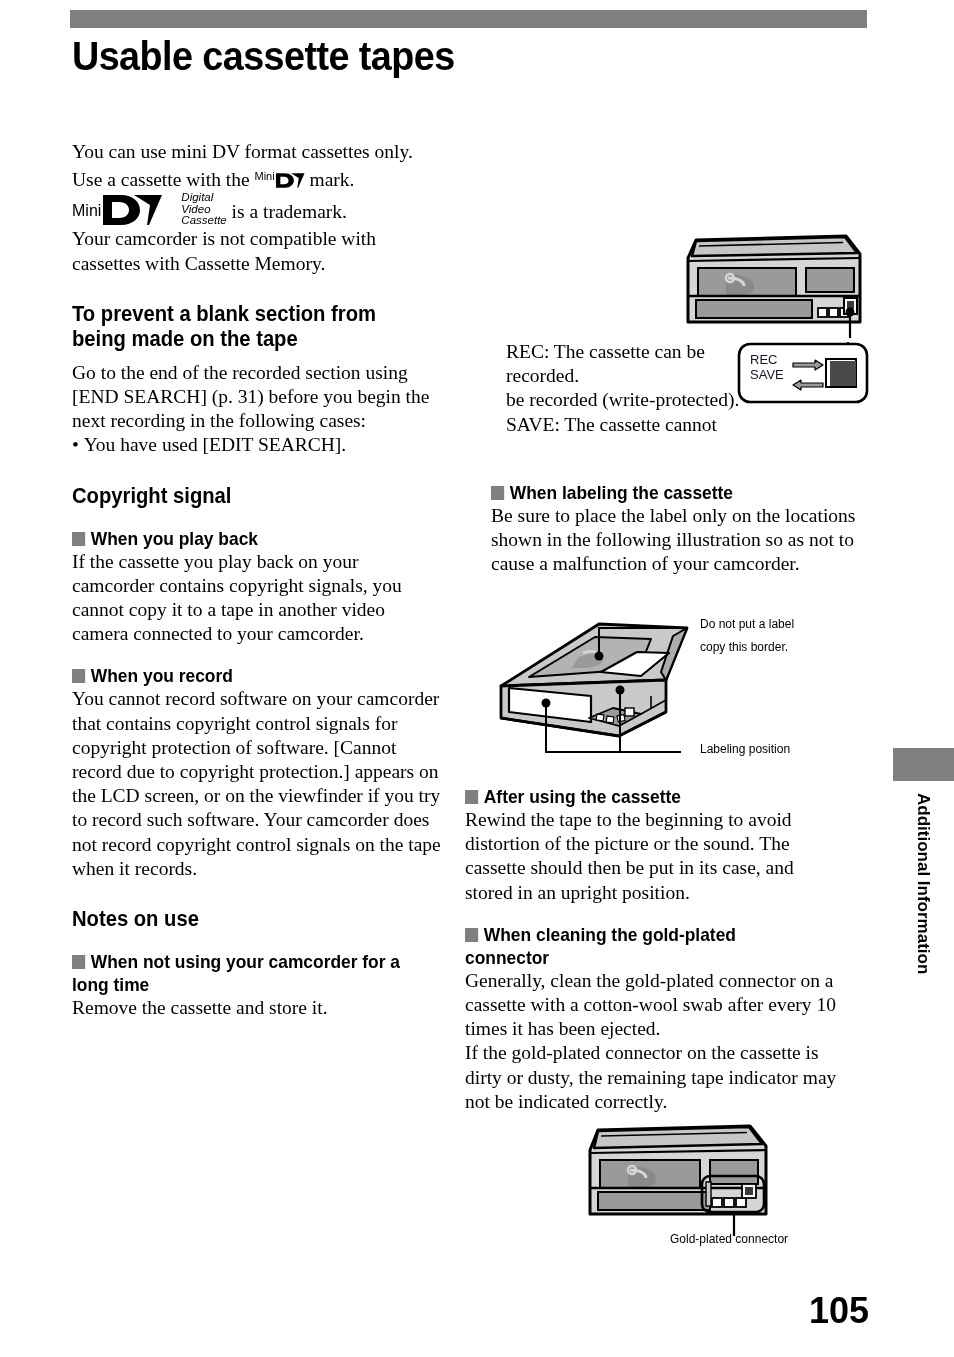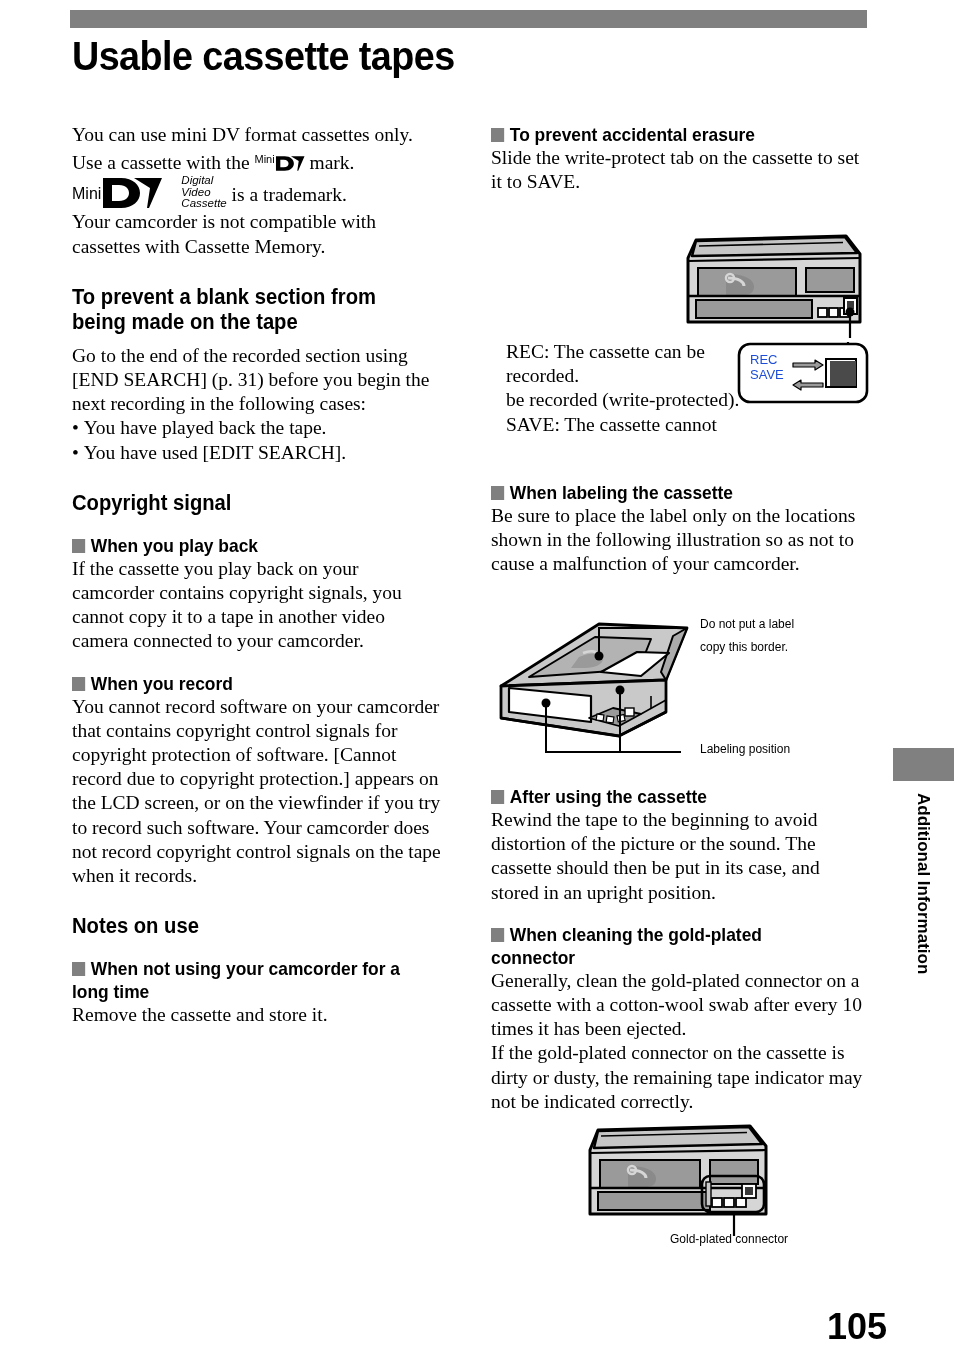--- a/index.html
+++ b/index.html
@@ -40,21 +40,21 @@
     letter-spacing: -0.6px;
     color: #000;
     transform: scaleX(0.92);
     transform-origin: left top;
     white-space: nowrap;
   }
 
   
   .col {
     position: absolute;
-    top: 123px;
+    top: 140px;
   }
   .col-left  { left: 72px;  width: 372px; }
   .col-right { left: 491px; width: 374px; }
 
   p.body, .body {
     font-family: "Liberation Serif", serif;
     font-size: 19.5px;
     line-height: 24.2px;
     color: #000;
     margin: 0;
@@ -166,27 +166,26 @@
     font-family: "Liberation Sans", sans-serif;
     font-weight: bold;
     font-size: 17px;
     color: #000;
     writing-mode: vertical-rl;
     white-space: nowrap;
   }
 
   .page-number {
     position: absolute;
-    right: 67px;
+    right: 85px;
     top: 1290px;
     font-family: "Liberation Sans", sans-serif;
     font-weight: bold;
     font-size: 36px;
     color: #000;
-    margin-top: 16px;
   }
 
   .sans-label {
     font-family: "Liberation Sans", sans-serif;
     font-size: 12px;
     line-height: 23px;
     color: #000;
   }
 </style>
 </head>
@@ -224,21 +223,20 @@
     </div>
 
     <div class="body">Your camcorder is not compatible with cassettes with Cassette Memory.</div>
 
     <div class="gap-l"></div>
 
     <h2 class="sec">To prevent a blank section from being made on the tape</h2>
     <div class="gap-s"></div>
     <p class="body">Go to the end of the recorded section using [END SEARCH] (p. 31) before you begin the next recording in the following cases:</p>
     <ul class="bullets">
-      <li>•&nbsp;<span>You have played back the tape.</span></li>
       <li>•&nbsp;<span>You have used [EDIT SEARCH].</span></li>
     </ul>
 
     <div class="gap-l"></div>
 
     <h2 class="sec">Copyright signal</h2>
     <div class="gap-m"></div>
 
     <h3 class="sub"><span class="sq"></span><span>When you play back</span></h3>
     <p class="body">If the cassette you play back on your camcorder contains copyright signals, you cannot copy it to a tape in another video camera connected to your camcorder.</p>
@@ -250,24 +248,20 @@
 
     <div class="gap-l"></div>
 
     <h2 class="sec">Notes on use</h2>
     <div class="gap-m"></div>
 
     <h3 class="sub"><span class="sq"></span><span>When not using your camcorder for a long time</span></h3>
     <p class="body">Remove the cassette and store it.</p>
   </div>
 
-  <div class="col col-right">
-    <h3 class="sub"><span class="sq"></span><span>To prevent accidental erasure</span></h3>
-    <p class="body">Slide the write-protect tab on the cassette to set it to SAVE.</p>
-  </div>
 
   <svg class="fig" style="left:678px; top:228px;" width="192" height="110" viewBox="0 0 192 110">
 
     <path d="M10 30 L18 12 L168 8 L182 26 L182 94 L10 94 Z" fill="#d6d6d6" stroke="#000" stroke-width="3" stroke-linejoin="round"></path>
 
     <path d="M18 13 L167 9 L179 25 L14 28 Z" fill="#c6c6c6" stroke="#000" stroke-width="2.5" stroke-linejoin="round"></path>
     <path d="M21 18 L165 14.5" stroke="#000" stroke-width="1.6" fill="none"></path>
 
     <path d="M10 33 L182 30" stroke="#000" stroke-width="2.2" fill="none"></path>
 
@@ -306,21 +300,21 @@
       <rect x="2" y="2" width="128" height="58" rx="11" ry="11" fill="#fff" stroke="#000" stroke-width="2.6"></rect>
 
       <path d="M56 21 L78 21 L78 18 L86 23 L78 28 L78 25 L56 25 Z" fill="#9a9a9a" stroke="#000" stroke-width="1.2" stroke-linejoin="round"></path>
       <path d="M86 41 L64 41 L64 38 L56 43 L64 48 L64 45 L86 45 Z" fill="#9a9a9a" stroke="#000" stroke-width="1.2" stroke-linejoin="round"></path>
 
       <rect x="89" y="17" width="30" height="28" fill="#fff" stroke="#000" stroke-width="2"></rect>
       <rect x="93" y="19" width="26" height="25" fill="#4a4a4a"></rect>
 
       <path d="M111 0 L111 3" stroke="#000" stroke-width="2.2"></path>
     </svg>
-    <div style="position:absolute; left:13px; top:10px; font-family:'Liberation Sans',sans-serif; font-size:13px; line-height:15px; color:#1d4ed8;">
+    <div style="position:absolute; left:13px; top:10px; font-family:'Liberation Sans',sans-serif; font-size:13px; line-height:15px; color:#0f172a;">
       <div>REC</div>
       <div>SAVE</div>
     </div>
   </div>
 
   <div class="col" style="left:491px; top:481px; width:374px;">
     <h3 class="sub"><span class="sq"></span><span>When labeling the cassette</span></h3>
     <p class="body">Be sure to place the label only on the locations shown in the following illustration so as not to cause a malfunction of your camcorder.</p>
   </div>
 
@@ -363,21 +357,21 @@
     <circle cx="129" cy="82" r="4.5" fill="#000"></circle>
     <path d="M129 82 L129 144" fill="none" stroke="#000" stroke-width="2"></path>
   </svg>
 
   <div class="fig sans-label" style="left:700px; top:613px; width:180px;">
     <div>Do not put a label</div>
     <div>copy this border.</div>
   </div>
   <div class="fig sans-label" style="left:700px; top:738px; width:180px;">Labeling position</div>
 
-  <div class="col" style="left:491px; top:785px; width:374px;">
+  <div class="col" style="left:465px; top:785px; width:374px;">
     <h3 class="sub"><span class="sq"></span><span>After using the cassette</span></h3>
     <p class="body">Rewind the tape to the beginning to avoid distortion of the picture or the sound. The cassette should then be put in its case, and stored in an upright position.</p>
 
     <div class="gap-m"></div>
 
     <h3 class="sub"><span class="sq"></span><span>When cleaning the gold-plated connector</span></h3>
     <p class="body">Generally, clean the gold-plated connector on a cassette with a cotton-wool swab after every 10 times it has been ejected.</p>
     <p class="body">If the gold-plated connector on the cassette is dirty or dusty, the remaining tape indicator may not be indicated correctly.</p>
   </div>
 

